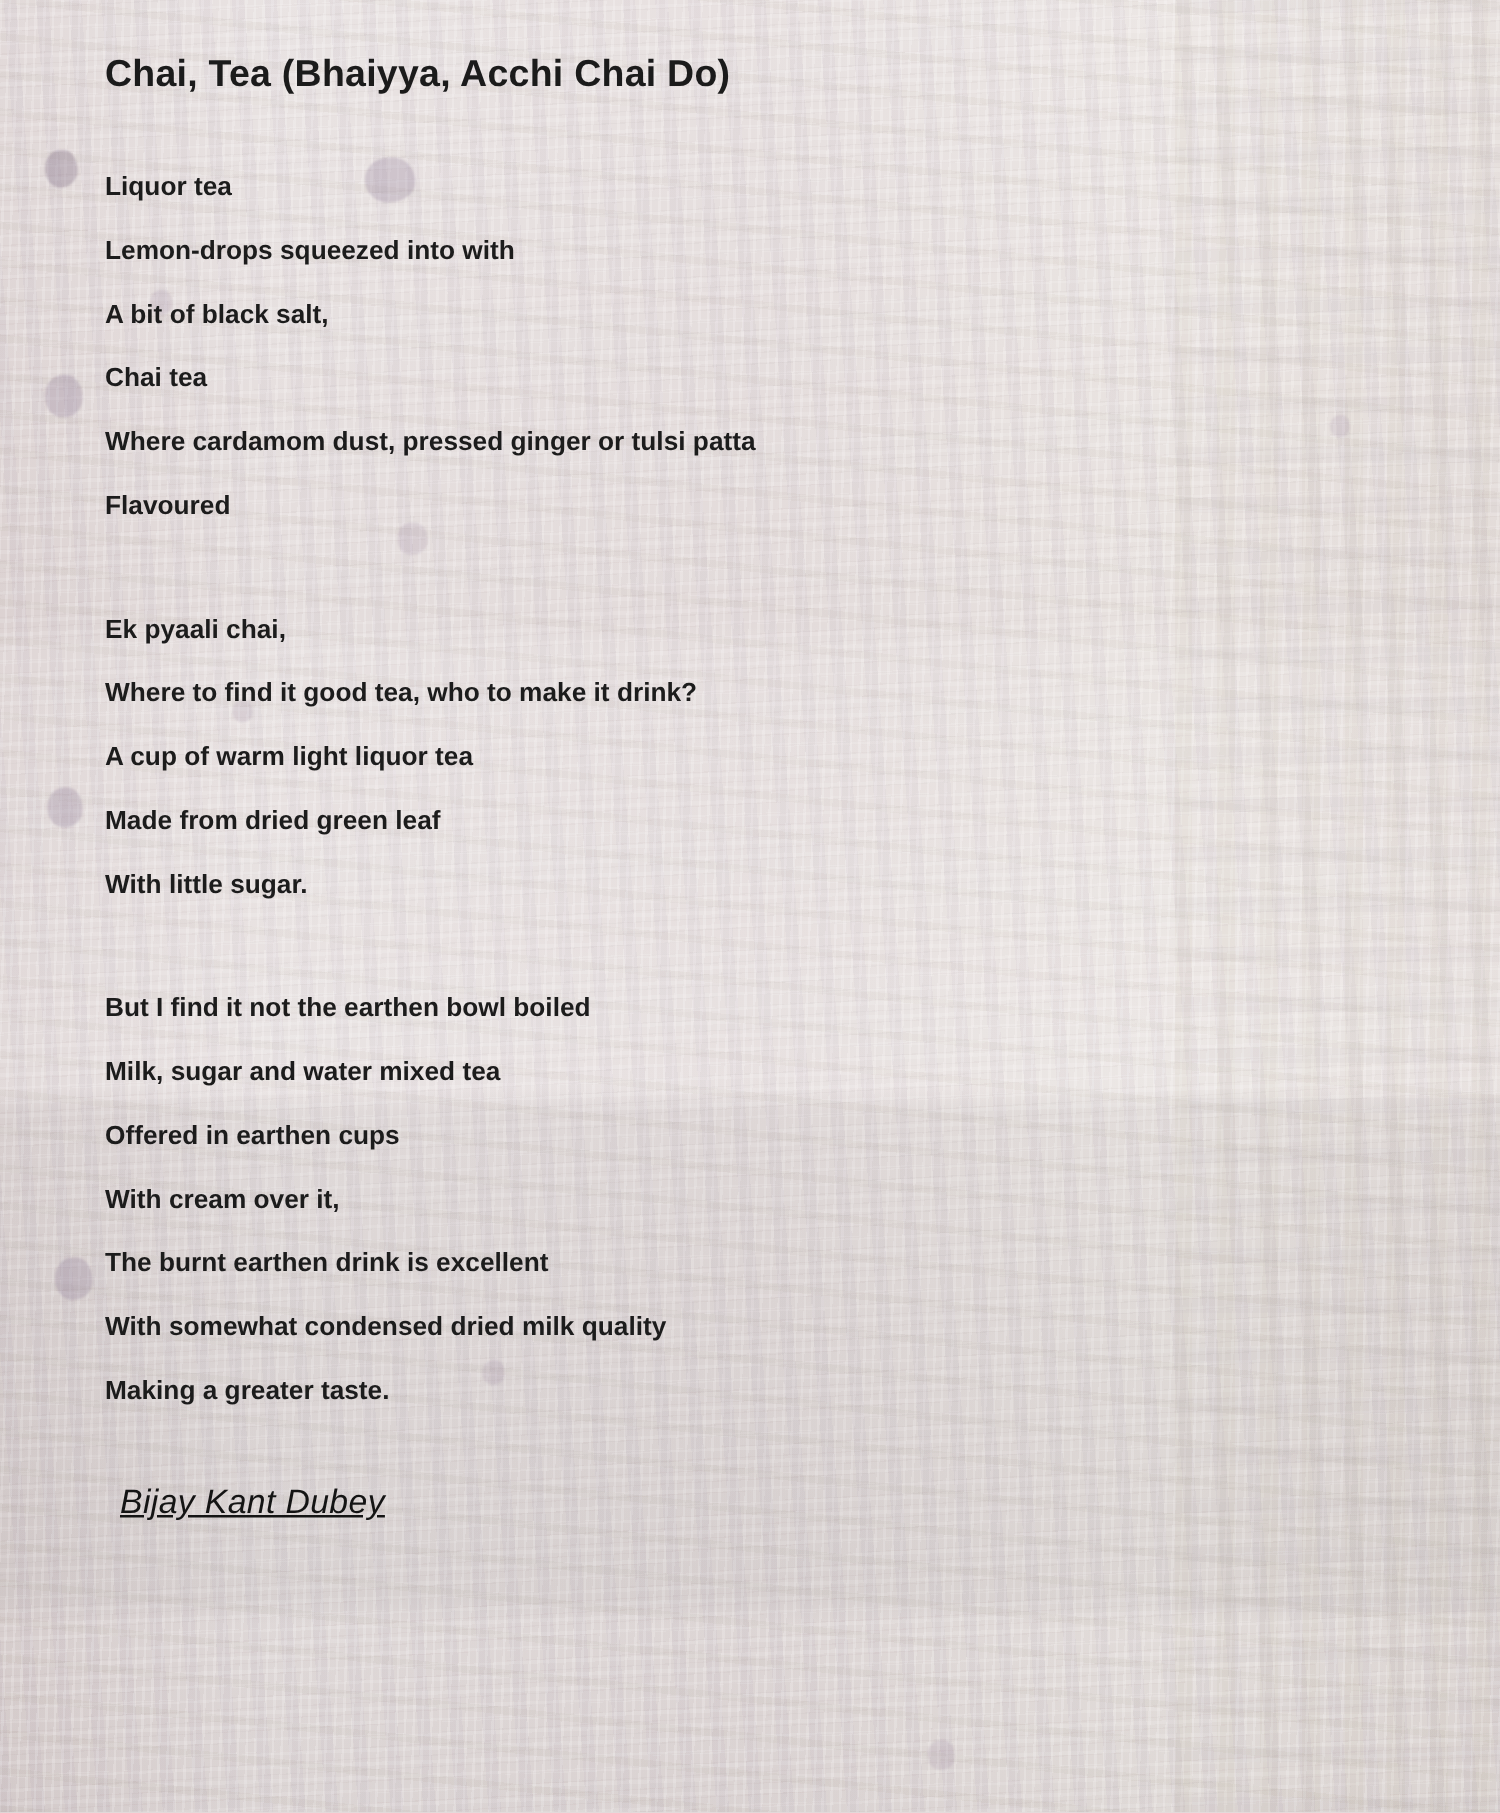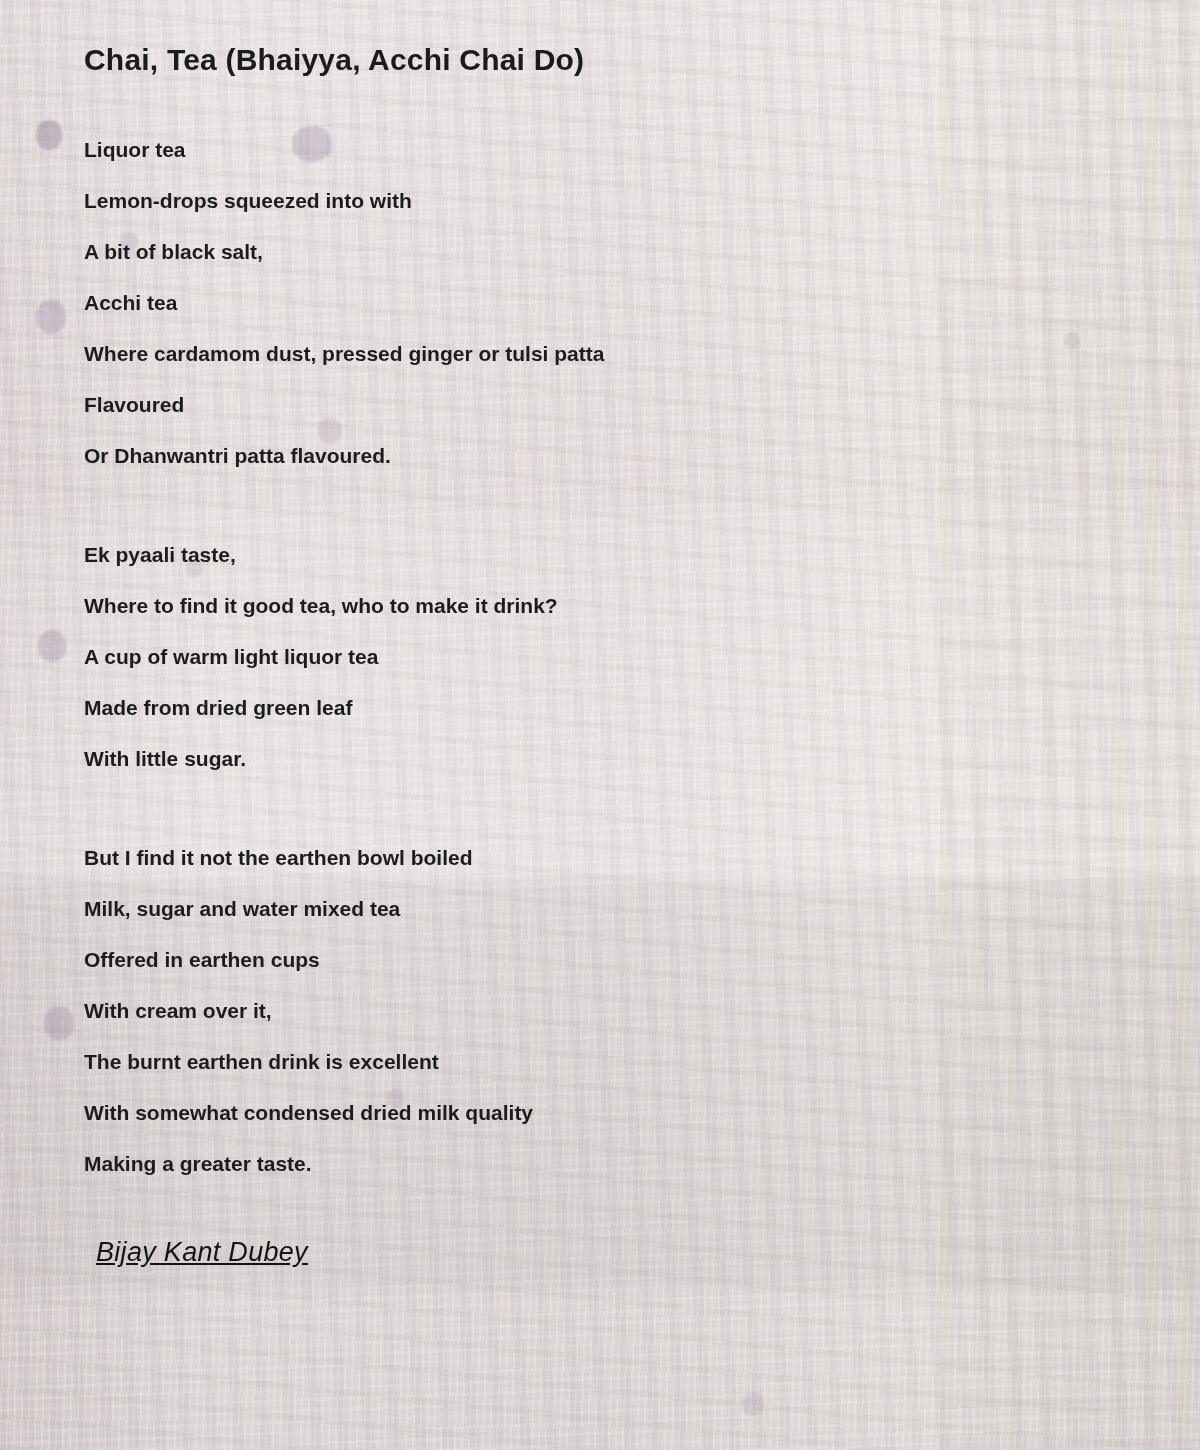--- a/index.html
+++ b/index.html
@@ -139,28 +139,27 @@
   <div class="blot soft" style="left:1064px; top:332px; width:16px; height:18px;"></div>
 
   <div class="content">
 
     <h1 class="poem-title">Chai, Tea (Bhaiyya, Acchi Chai Do)</h1>
 
     <div class="stanza">
       <div class="line">Liquor tea</div>
       <div class="line">Lemon-drops squeezed into with</div>
       <div class="line">A bit of black salt,</div>
-      <div class="line">Acchi tea</div>
+      <div class="line">Chai tea</div>
       <div class="line">Where cardamom dust, pressed ginger or tulsi patta</div>
       <div class="line">Flavoured</div>
-      <div class="line">Or Dhanwantri patta flavoured.</div>
     </div>
 
     <div class="stanza">
-      <div class="line">Ek pyaali taste,</div>
+      <div class="line">Ek pyaali chai,</div>
       <div class="line">Where to find it good tea, who to make it drink?</div>
       <div class="line">A cup of warm light liquor tea</div>
       <div class="line">Made from dried green leaf</div>
       <div class="line">With little sugar.</div>
     </div>
 
     <div class="stanza">
       <div class="line">But I find it not the earthen bowl boiled</div>
       <div class="line">Milk, sugar and water mixed tea</div>
       <div class="line">Offered in earthen cups</div>

